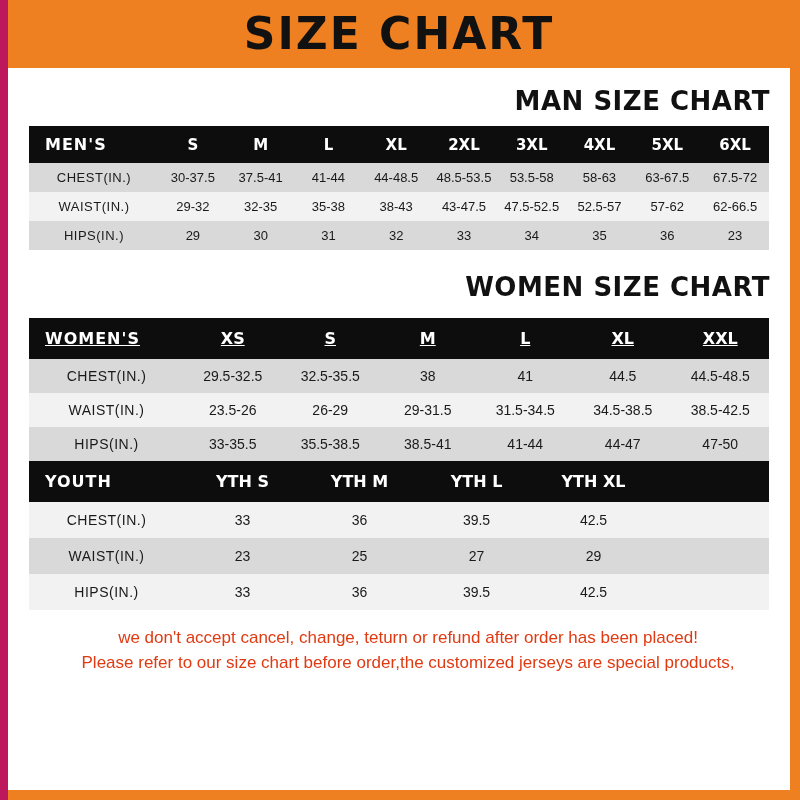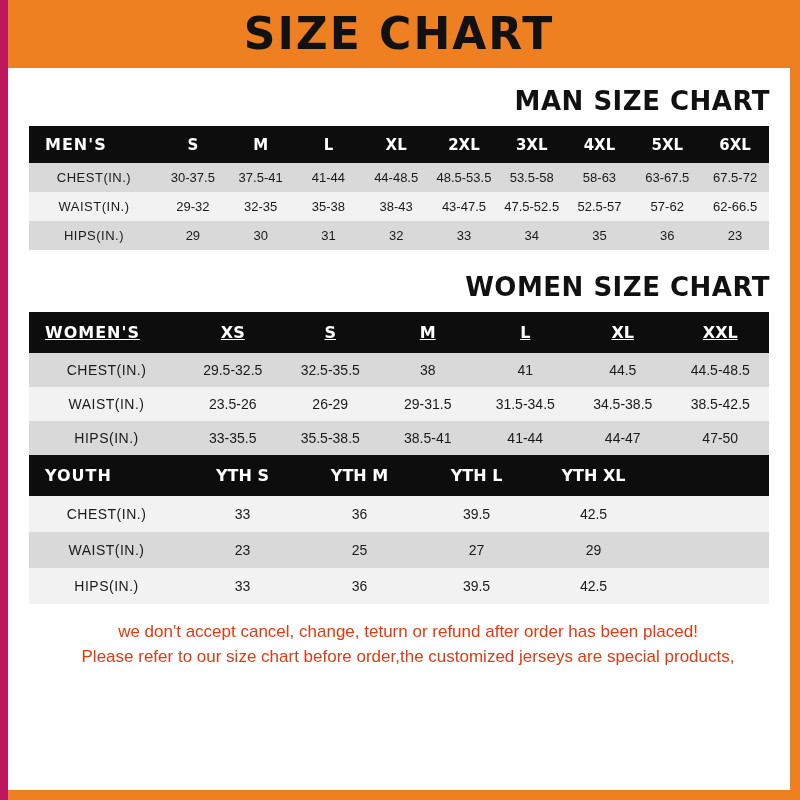--- a/index.html
+++ b/index.html
@@ -42,21 +42,21 @@
   }
   .section-title {
     text-align: right;
     font-family: "DejaVu Sans", sans-serif;
     font-weight: bold;
     font-size: 26px;
     color: #111111;
     letter-spacing: 0.5px;
   }
   .t-men    { margin: 18px 0 10px 0; }
-  .t-women  { margin: 22px 0 10px 0; }
+  .t-women  { margin: 22px 0 16px 0; }
   .t-youth  { margin: 24px 0 10px 0; }
 
   table.size {
     border-collapse: collapse;
     width: 740px;
     margin: 0 auto;
     table-layout: fixed;
   }
   table.size thead th {
     background: #0d0d0d;

